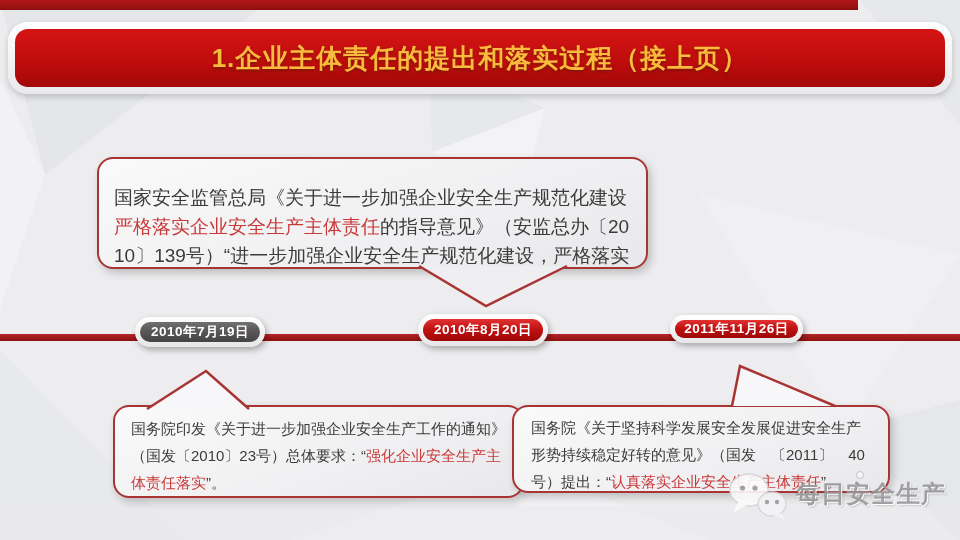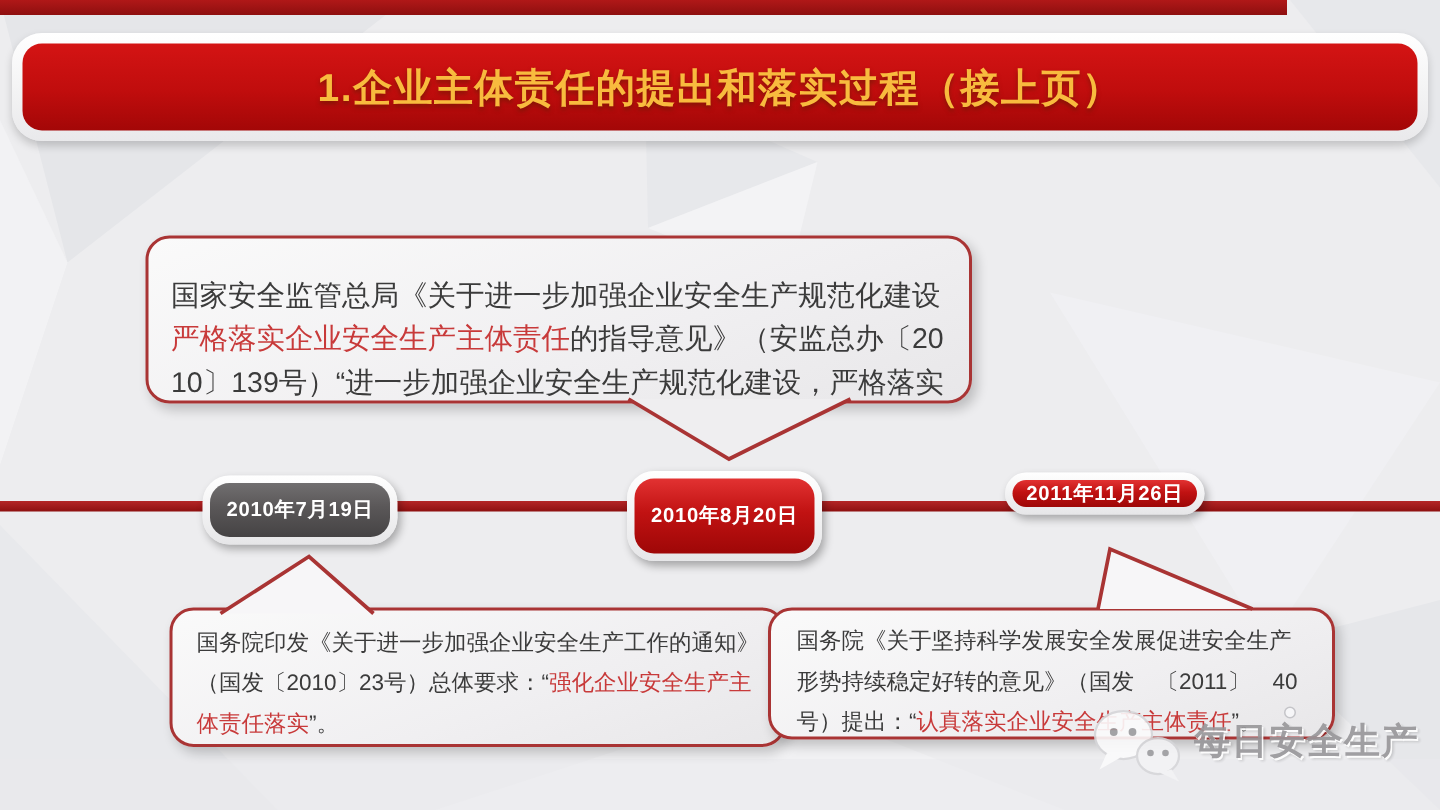--- a/index.html
+++ b/index.html
@@ -63,22 +63,22 @@
     background:linear-gradient(180deg,#ffffff,#e6e6e8);
     box-shadow:2px 3px 6px rgba(0,0,0,.3);
   }
   .pill{
     position:absolute;left:5px;top:5px;right:5px;bottom:5px;border-radius:13px;
     display:flex;align-items:center;justify-content:center;
     color:#fff;font-size:13.5px;font-weight:600;letter-spacing:.5px;white-space:nowrap;
   }
   .pill-red{background:linear-gradient(180deg,#e23232 0%,#c11212 45%,#9e0707 100%);}
   .pill-gray{background:linear-gradient(180deg,#716f70 0%,#5a5758 45%,#454344 100%);}
-  #pill-1{left:135px;top:317px;width:130px;height:46px;}
-  #pill-2{left:418px;top:314px;width:130px;height:60px;}
+  #pill-1{left:135px;top:317px;width:130px;height:30px;}
+  #pill-2{left:418px;top:314px;width:130px;height:32px;}
   #pill-3{left:670px;top:315px;width:133px;height:28px;}
   
   #watermark{left:726px;top:468px;z-index:6;display:flex;align-items:flex-start;opacity:.9;}
   #watermark .wm-text{
     margin-left:6px;margin-top:10px;
     font-size:24px;font-weight:700;color:#98979a;letter-spacing:1px;white-space:nowrap;
     text-shadow:1px 1px 0 #ffffff,2px 2px 2px rgba(0,0,0,.18);
   }
   #wm-dot{left:856px;top:471px;width:6px;height:6px;border:1.5px solid #c4c4c8;
     border-radius:50%;z-index:6;background:#f6f6f8;}

